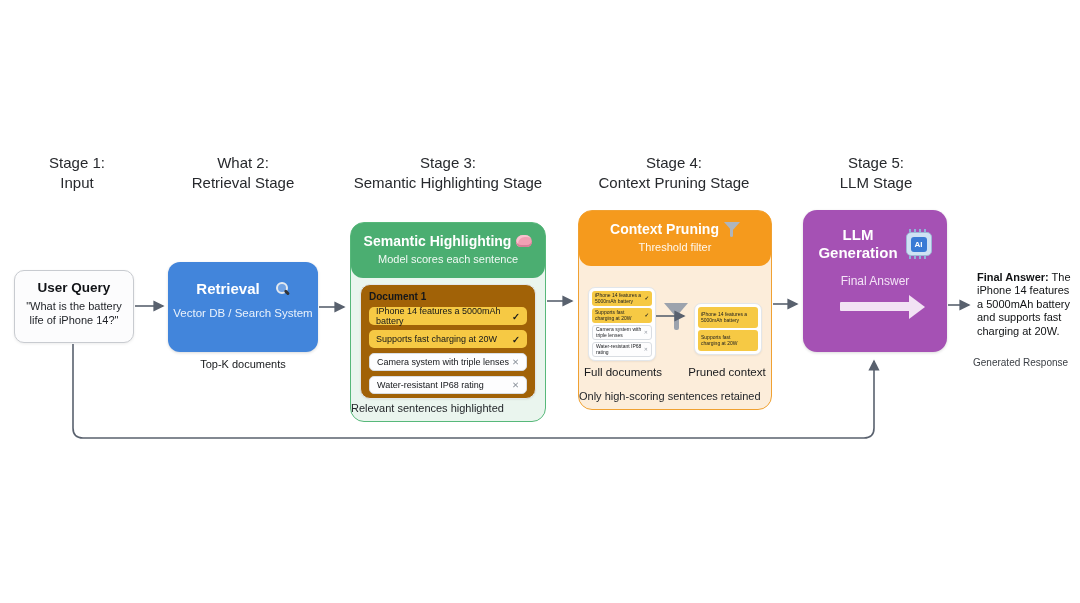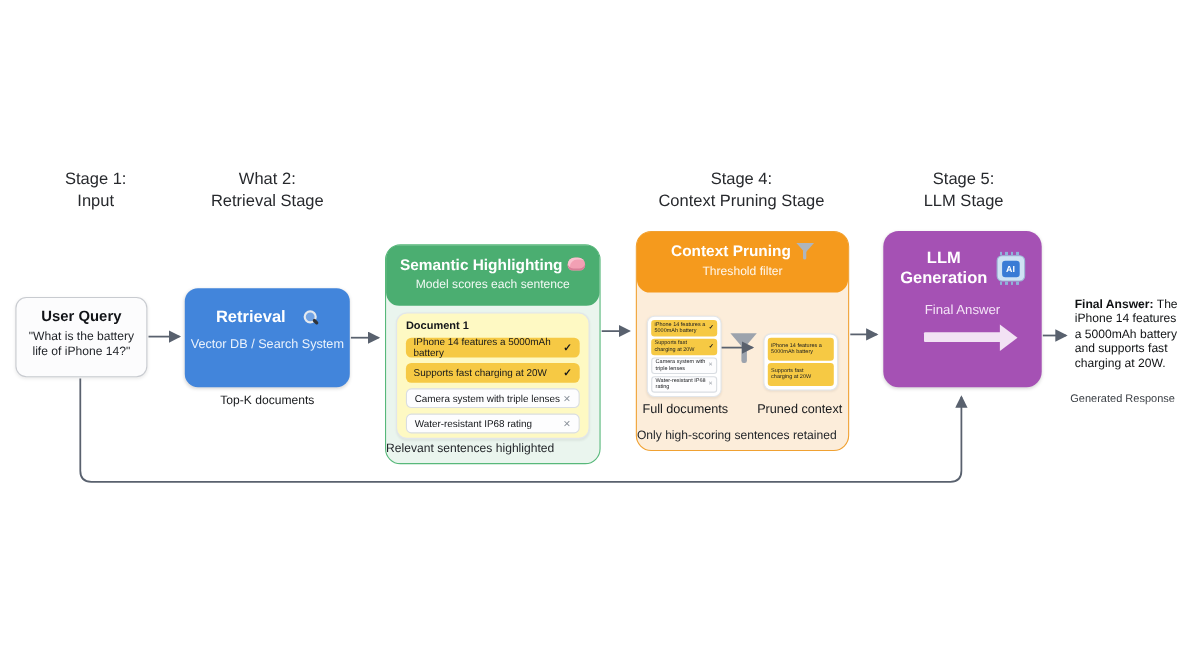--- a/index.html
+++ b/index.html
@@ -61,21 +61,21 @@
   .panel-green { left:350px; top:210px; width:196px; height:200px; background:#eaf5ee; border:1.5px solid #57b87a;margin-top:12px; }
   .panel-orange { left:578px; top:210px; width:194px; height:200px; background:#fcedda; border:1.5px solid #f0a132; }
   .panel-header { position:absolute; left:0; right:0; top:0; height:55px; border-radius:12px; text-align:center; padding-top:9px; }
   .ph-green { background:#4bae71; }
   .ph-orange { background:#f59a1d; }
   .panel-header .p-title { font-size:14px; font-weight:bold; color:#ffffff; display:inline-flex; align-items:center; gap:5px; }
   .panel-header .p-sub { font-size:11px; color:rgba(255,255,255,.92); margin-top:3px; }
   .panel-caption { position:absolute; left:0; right:0; bottom:7px; text-align:left; font-size:11px; color:#23262a; }
 
   
-  .doc-card { position:absolute; left:9px; right:9px; top:61px; height:115px; background:#fef9c3;
+  .doc-card { position:absolute; left:9px; right:9px; top:61px; height:115px; background:#a16207;
     border:1px solid #e2e6ea; border-radius:10px; box-shadow:0 1px 2px rgba(0,0,0,.06); padding:6px 8px; }
   .doc-title { font-size:10px; font-weight:bold; color:#14161a; margin-bottom:5px; }
   .sent-row { height:18px; border-radius:5px; display:flex; align-items:center; justify-content:space-between;
     padding:0 7px; margin-bottom:5px; font-size:9px; color:#14161a; }
   .sent-row:last-child { margin-bottom:0; }
   .row-hl { background:#f6c944; }
   .row-plain { background:#fdfdfe; border:1px solid #d9dde2; }
   .mark-check { font-size:9.5px; font-weight:bold; color:#15171a; }
   .mark-x { font-size:8.5px; color:#8b929b; }
 
@@ -116,27 +116,31 @@
   .final-answer .fa-title { font-weight:bold; }
   .gen-response { left:973px; top:357px; width:104px; font-size:10px; color:#3c4046; }
 
   svg.overlay { position:absolute; left:0; top:0; pointer-events:none; }
 </style>
 </head>
 <body>
 
 <div id="canvas">
 
-  <div class="abs stage-label" style="left:27px;width:120px;">
+  <div class="abs stage-label" style="left:17px;width:120px;">
     <div>Stage 1:</div>
     <div>Input</div>
   </div>
   <div class="abs stage-label" style="left:153px;width:180px;">
     <div>What 2:</div>
     <div>Retrieval Stage</div>
+  </div>
+  <div class="abs stage-label" style="left:328px;width:240px;">
+    <div>Stage 3:</div>
+    <div>Semantic Highlighting Stage</div>
   </div>
   <div class="abs stage-label" style="left:564px;width:220px;">
     <div>Stage 4:</div>
     <div>Context Pruning Stage</div>
   </div>
   <div class="abs stage-label" style="left:796px;width:160px;">
     <div>Stage 5:</div>
     <div>LLM Stage</div>
   </div>
 

